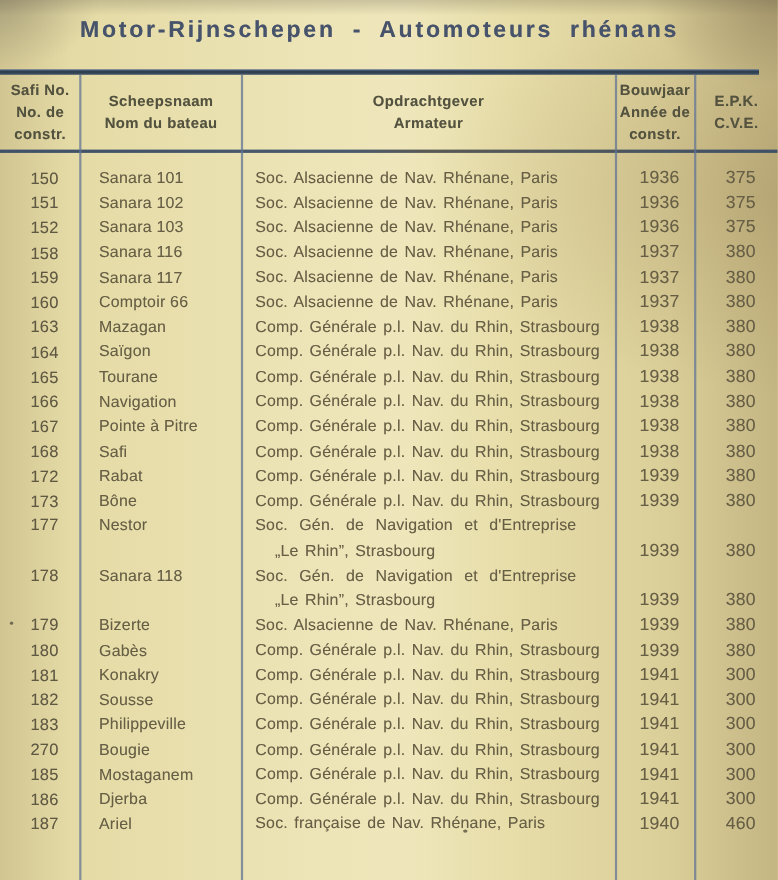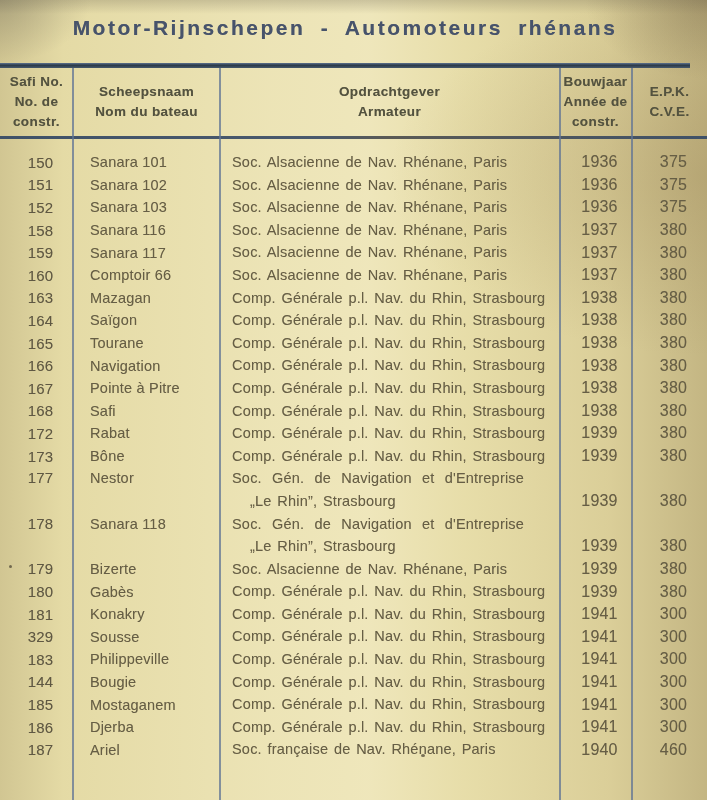--- a/index.html
+++ b/index.html
@@ -269,39 +269,39 @@
       <div class="row">
     <div class="c-no">181</div>
     <div class="c-name">Konakry</div>
     <div class="c-arm">
           <div class="arm-line arm-line1">Comp. Générale p.l. Nav. du Rhin, Strasbourg</div>
         </div>
     <div class="c-year">1941</div>
     <div class="c-epk">300</div>
   </div>
       <div class="row">
-    <div class="c-no">329</div>
+    <div class="c-no">182</div>
     <div class="c-name">Sousse</div>
     <div class="c-arm">
           <div class="arm-line arm-line1">Comp. Générale p.l. Nav. du Rhin, Strasbourg</div>
         </div>
     <div class="c-year">1941</div>
     <div class="c-epk">300</div>
   </div>
       <div class="row">
     <div class="c-no">183</div>
     <div class="c-name">Philippeville</div>
     <div class="c-arm">
           <div class="arm-line arm-line1">Comp. Générale p.l. Nav. du Rhin, Strasbourg</div>
         </div>
     <div class="c-year">1941</div>
     <div class="c-epk">300</div>
   </div>
       <div class="row">
-    <div class="c-no">144</div>
+    <div class="c-no">270</div>
     <div class="c-name">Bougie</div>
     <div class="c-arm">
           <div class="arm-line arm-line1">Comp. Générale p.l. Nav. du Rhin, Strasbourg</div>
         </div>
     <div class="c-year">1941</div>
     <div class="c-epk">300</div>
   </div>
       <div class="row">
     <div class="c-no">185</div>
     <div class="c-name">Mostaganem</div>

